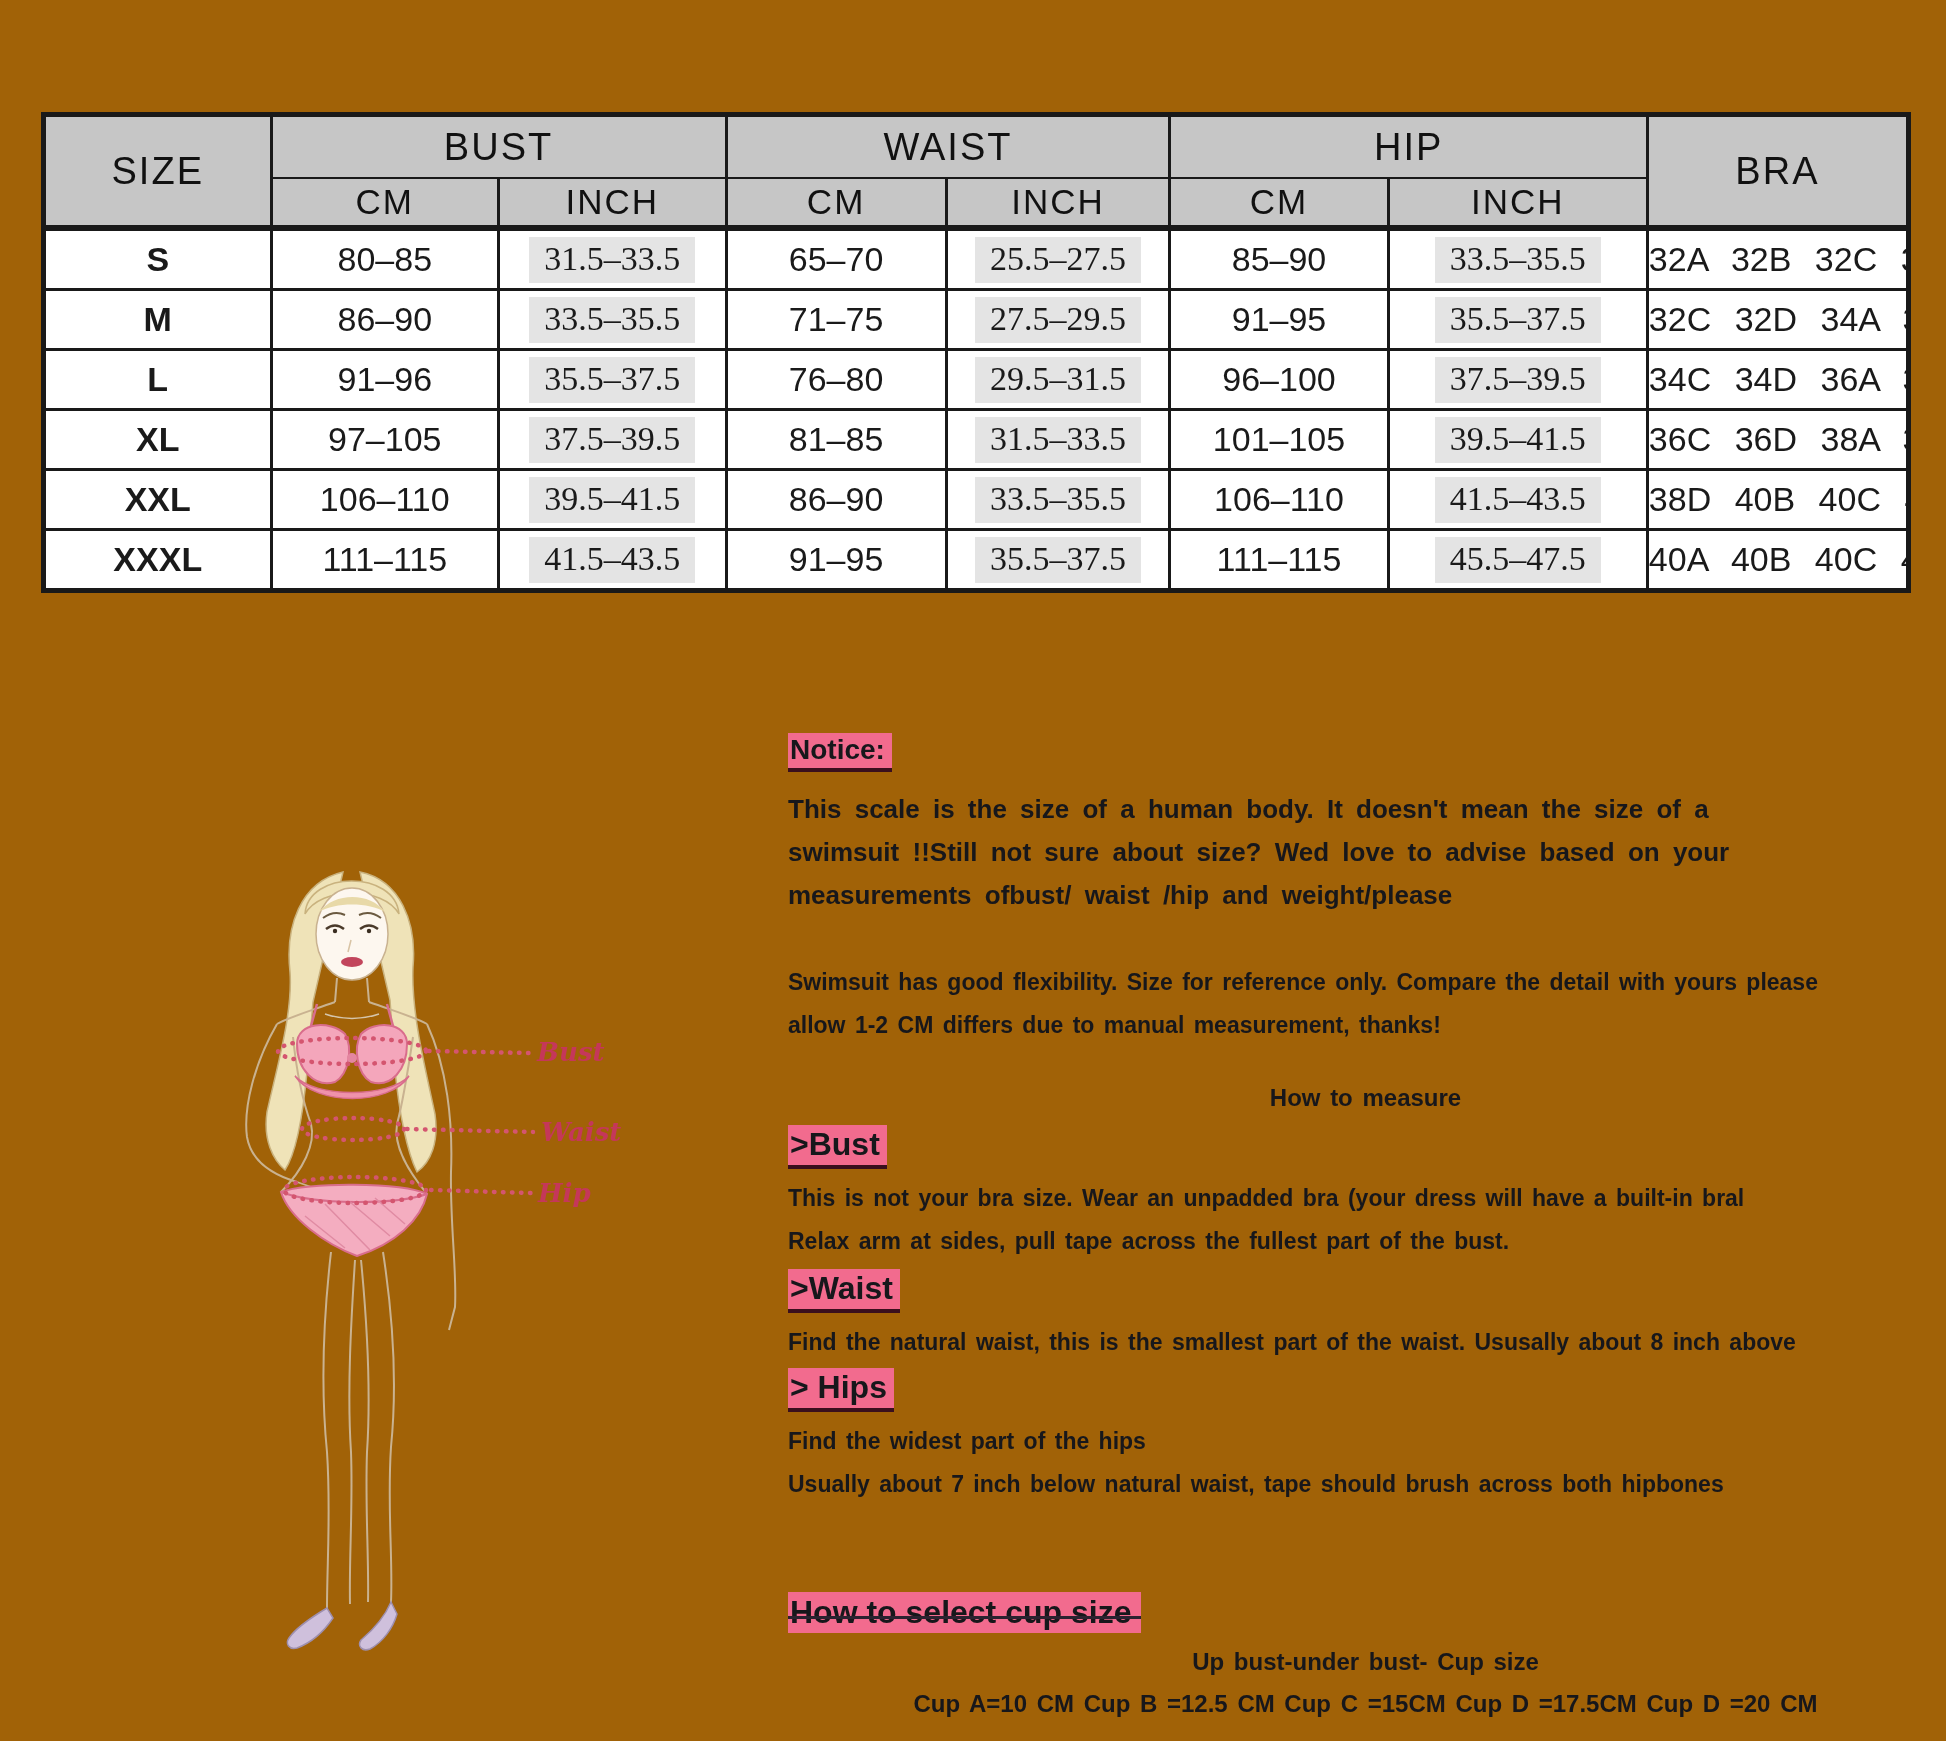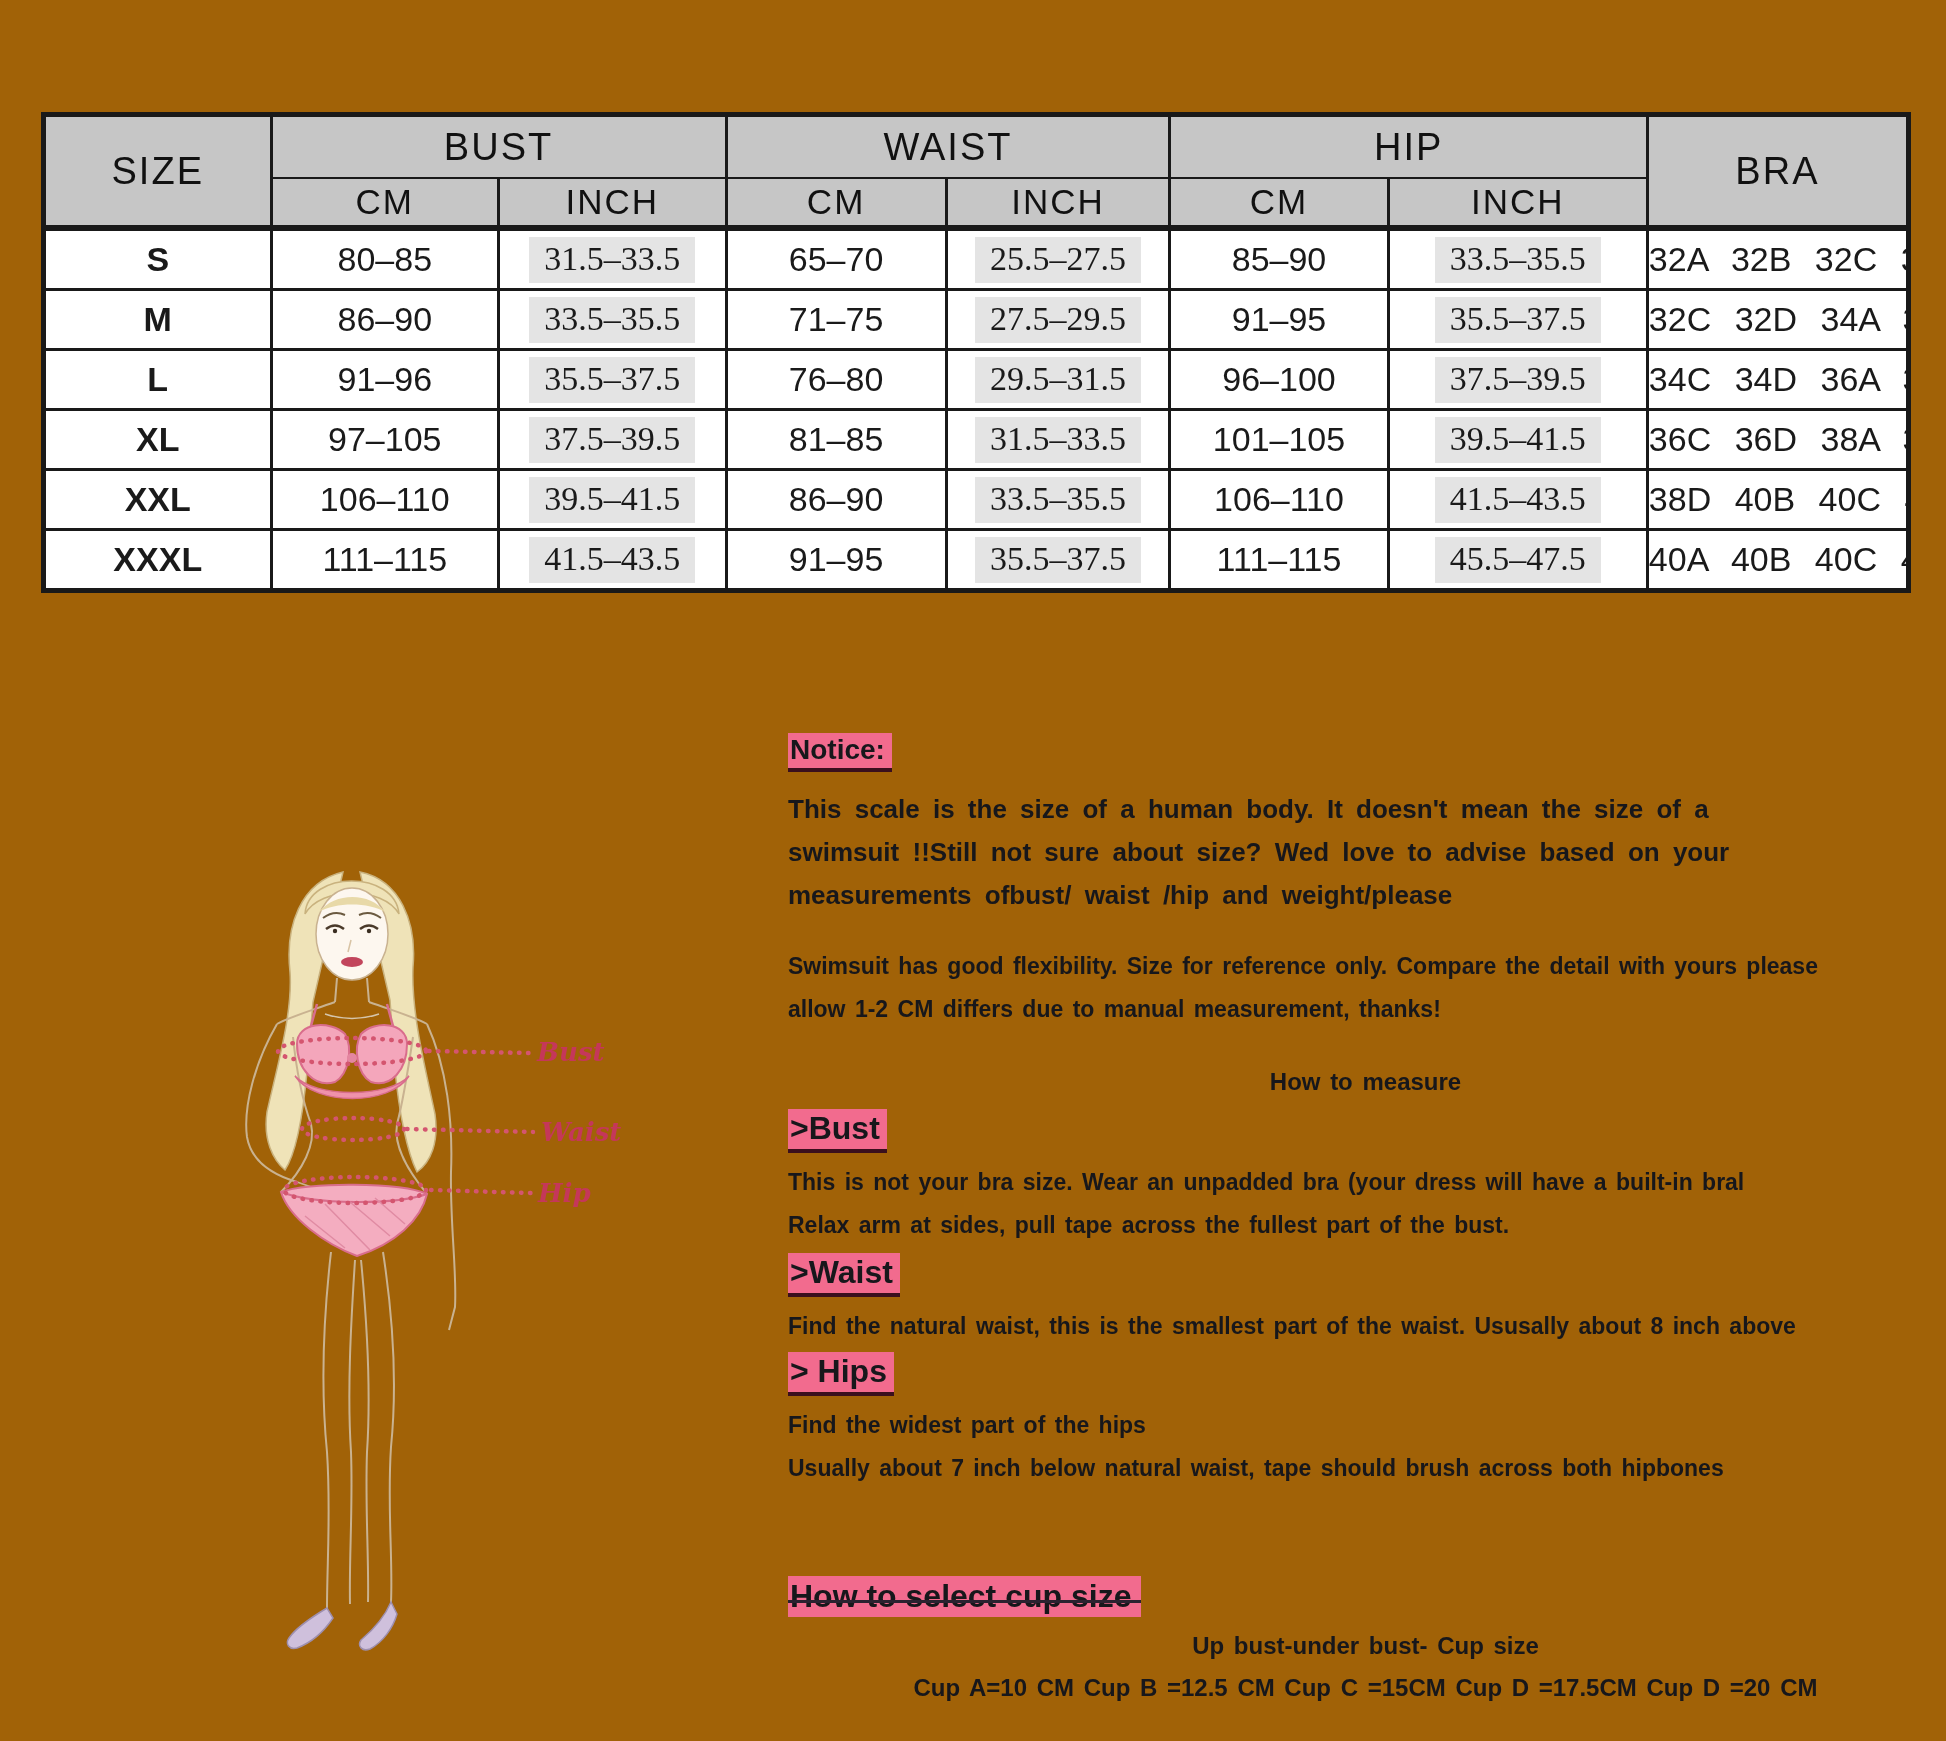--- a/index.html
+++ b/index.html
@@ -208,21 +208,21 @@
 
   <div class="textcol">
     <div>
       <span class="hl h-notice">Notice:</span>
     </div>
     <p class="para" style="margin-top:16px">
       <span class="nline">This scale is the size of a human body. It doesn't mean the size of a</span>
       <span class="nline">swimsuit !!Still not sure about size? Wed love to advise based on your</span>
       <span class="nline">measurements ofbust/ waist /hip and weight/please</span>
     </p>
-    <p class="para" style="margin-top:28px">
+    <p class="para" style="margin-top:44px">
       <span class="line">Swimsuit has good flexibility. Size for reference only. Compare the detail with yours please</span>
       <span class="line">allow 1-2 CM differs due to manual measurement, thanks!</span>
     </p>
 
     <div class="single" style="margin-top:36px">How to measure</div>
 
     <div style="margin-top:12px">
       <span class="hl h-sub">&gt;Bust</span>
     </div>
     <p class="para" style="margin-top:8px">

